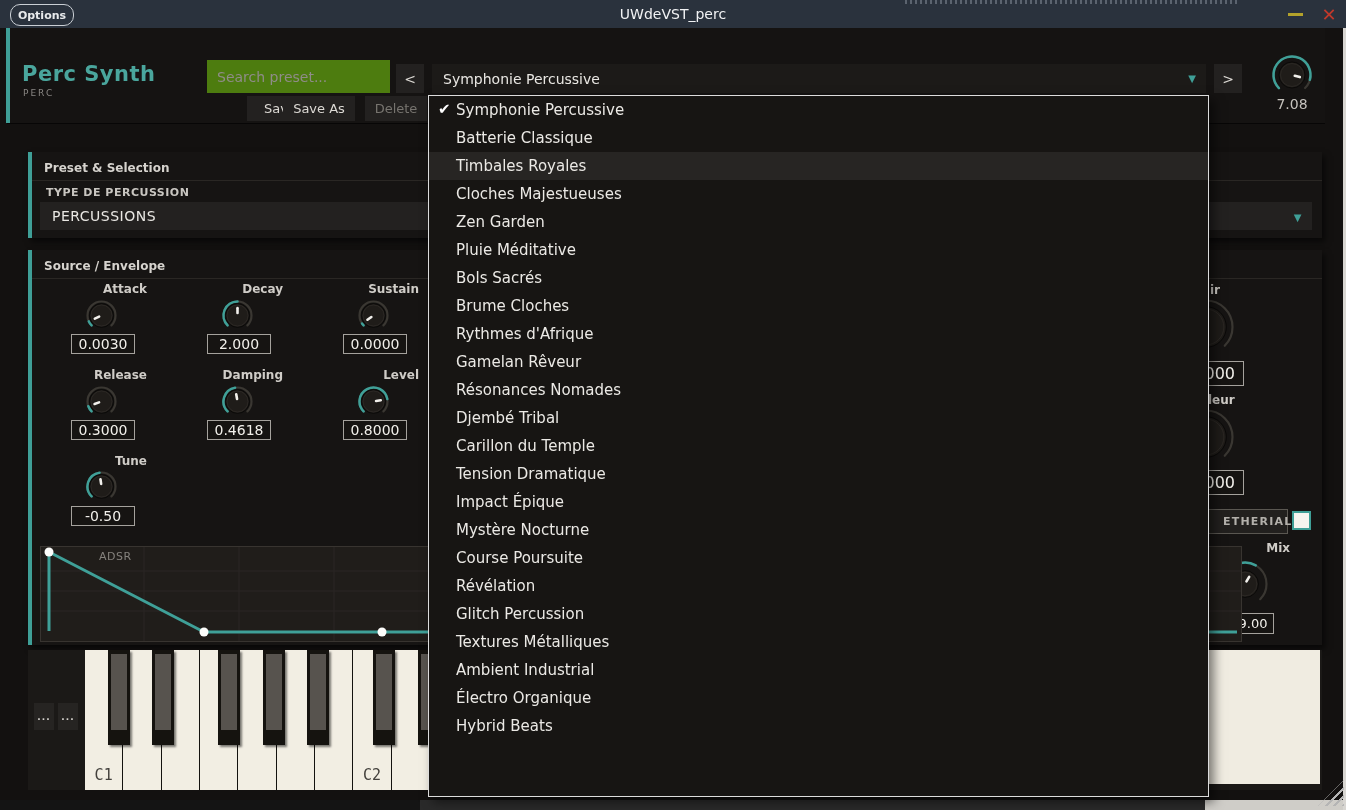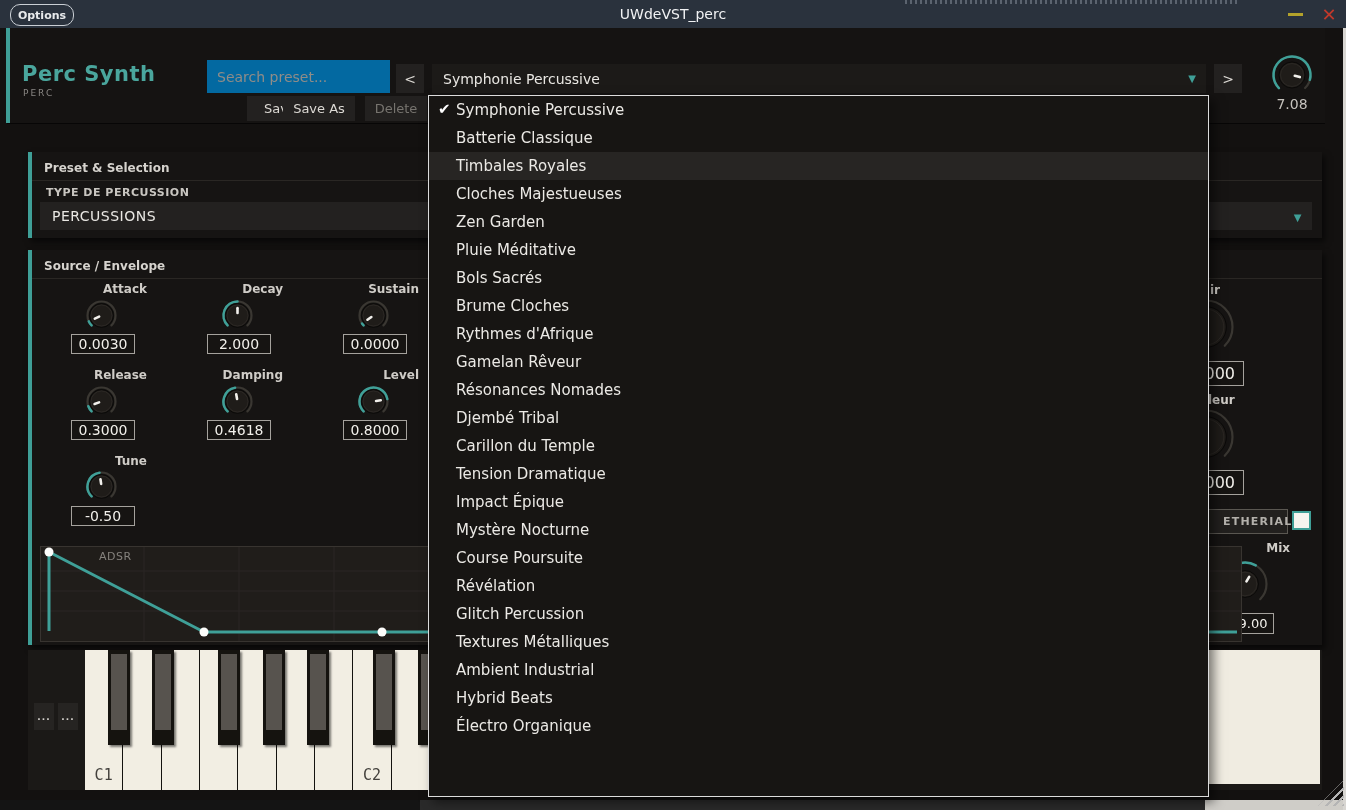--- a/index.html
+++ b/index.html
@@ -18,21 +18,21 @@
      background:repeating-linear-gradient(90deg,#97a0ac 0 2px,transparent 2px 5px);}
   .min-dash{left:1288px;top:13px;width:15px;height:3px;background:#b3a22b;}
   .close-x{left:1318px;top:3px;width:22px;height:22px;color:#c0392b;font-size:18px;
      font-weight:bold;display:flex;align-items:center;justify-content:center;}
 
   
   .header-bg{left:7px;top:28px;width:1318px;height:95px;background:#151312;border-bottom:1px solid #070606;}
   .accent-edge{left:6px;top:28px;width:4px;height:95px;background:#3f9f97;}
   .app-name{left:22px;top:62px;color:#4aa69d;font-size:21px;font-weight:bold;letter-spacing:.5px;}
   .app-sub{left:23px;top:88px;color:#8a8784;font-size:9px;letter-spacing:2px;}
-  .search-box{left:207px;top:60px;width:183px;height:33px;background:#0369a1;border:none;
+  .search-box{left:207px;top:60px;width:183px;height:33px;background:#4d7c0f;border:none;
      color:#d8d5d0;font-size:14px;padding:0 10px;box-sizing:border-box;outline:none;
      font-family:"DejaVu Sans","Liberation Sans",sans-serif;}
   .search-box::placeholder{color:#8f8c88;}
   .btn{background:#232120;color:#dcd9d4;display:flex;align-items:center;justify-content:center;
      font-size:13px;}
   .nav-prev{left:396px;top:64px;width:28px;height:29px;font-size:14px;}
   .nav-next{left:1214px;top:64px;width:28px;height:29px;font-size:14px;}
   .preset-select{left:432px;top:64px;width:774px;height:29px;background:#1c1a18;
      display:flex;align-items:center;color:#e9e7e3;font-size:14px;padding-left:11px;box-sizing:border-box;}
   .preset-arrow{position:absolute;right:10px;top:9px;color:#3f9f97;font-size:10px;}
@@ -402,20 +402,20 @@
       <div class="dd-item">
     <span class="dd-check"></span>
     <span class="dd-label">Textures Métalliques</span>
   </div>
       <div class="dd-item">
     <span class="dd-check"></span>
     <span class="dd-label">Ambient Industrial</span>
   </div>
       <div class="dd-item">
     <span class="dd-check"></span>
+    <span class="dd-label">Électro Organique</span>
+  </div>
+      <div class="dd-item">
+    <span class="dd-check"></span>
     <span class="dd-label">Hybrid Beats</span>
-  </div>
-      <div class="dd-item">
-    <span class="dd-check"></span>
-    <span class="dd-label">Électro Organique</span>
   </div>
     </div>
 </div>
 
 </body></html>

